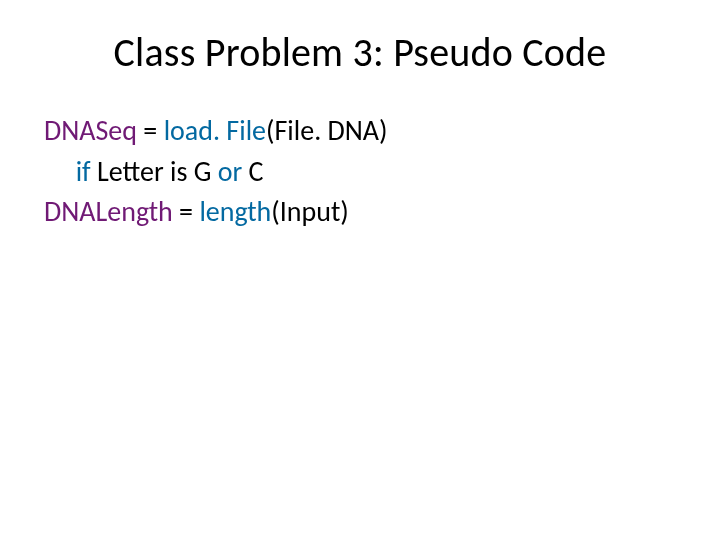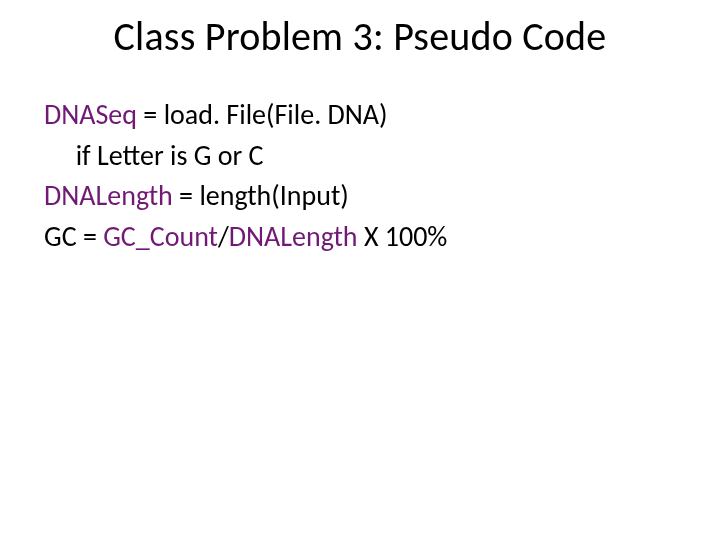--- a/index.html
+++ b/index.html
@@ -8,45 +8,44 @@
     width: 720px;
     height: 540px;
     background: #ffffff;
     font-family: Calibri, "Segoe UI", Arial, sans-serif;
     color: #000000;
   }
   .slide {
     width: 720px;
     height: 468px;
     box-sizing: border-box;
-    padding: 12px 44px 20px 44px;
+    padding: 28px 44px 20px 44px;
   }
   .title {
     font-size: 40px;
     font-weight: 400;
     text-align: center;
     margin: 0 0 34px 0;
     letter-spacing: 0.2px;
     white-space: nowrap;
   }
   .code {
     font-size: 28px;
     line-height: 1.45;
   }
   .line {
     white-space: pre;
   }
   .kw-blue { color: #701a75; }
-  .fn-red  { color: #000000; margin-top: 48px; }
+  .fn-red  { color: #0369a1; margin-top: 48px; }
 </style>
 </head>
 <body>
 
 <div class="slide">
   <h1 class="title">Class Problem 3: Pseudo Code</h1>
 
   <div class="code">
     <div class="line"><span class="kw-blue">DNASeq</span><span> = </span><span class="fn-red">load. File</span><span>(File. DNA)</span></div>
     <div class="line"><span class="fn-red">     if </span><span>Letter is G </span><span class="fn-red">or </span><span>C</span></div>
     <div class="line"><span class="kw-blue">DNALength</span><span> = </span><span class="fn-red">length</span><span>(Input)</span></div>
-    <div class="line"><span>GC = </span><span class="kw-blue">GC_Count</span><span>/</span><span class="kw-blue">DNALength</span><span> X 100%</span></div>
   </div>
 </div>
 
 </body></html>

